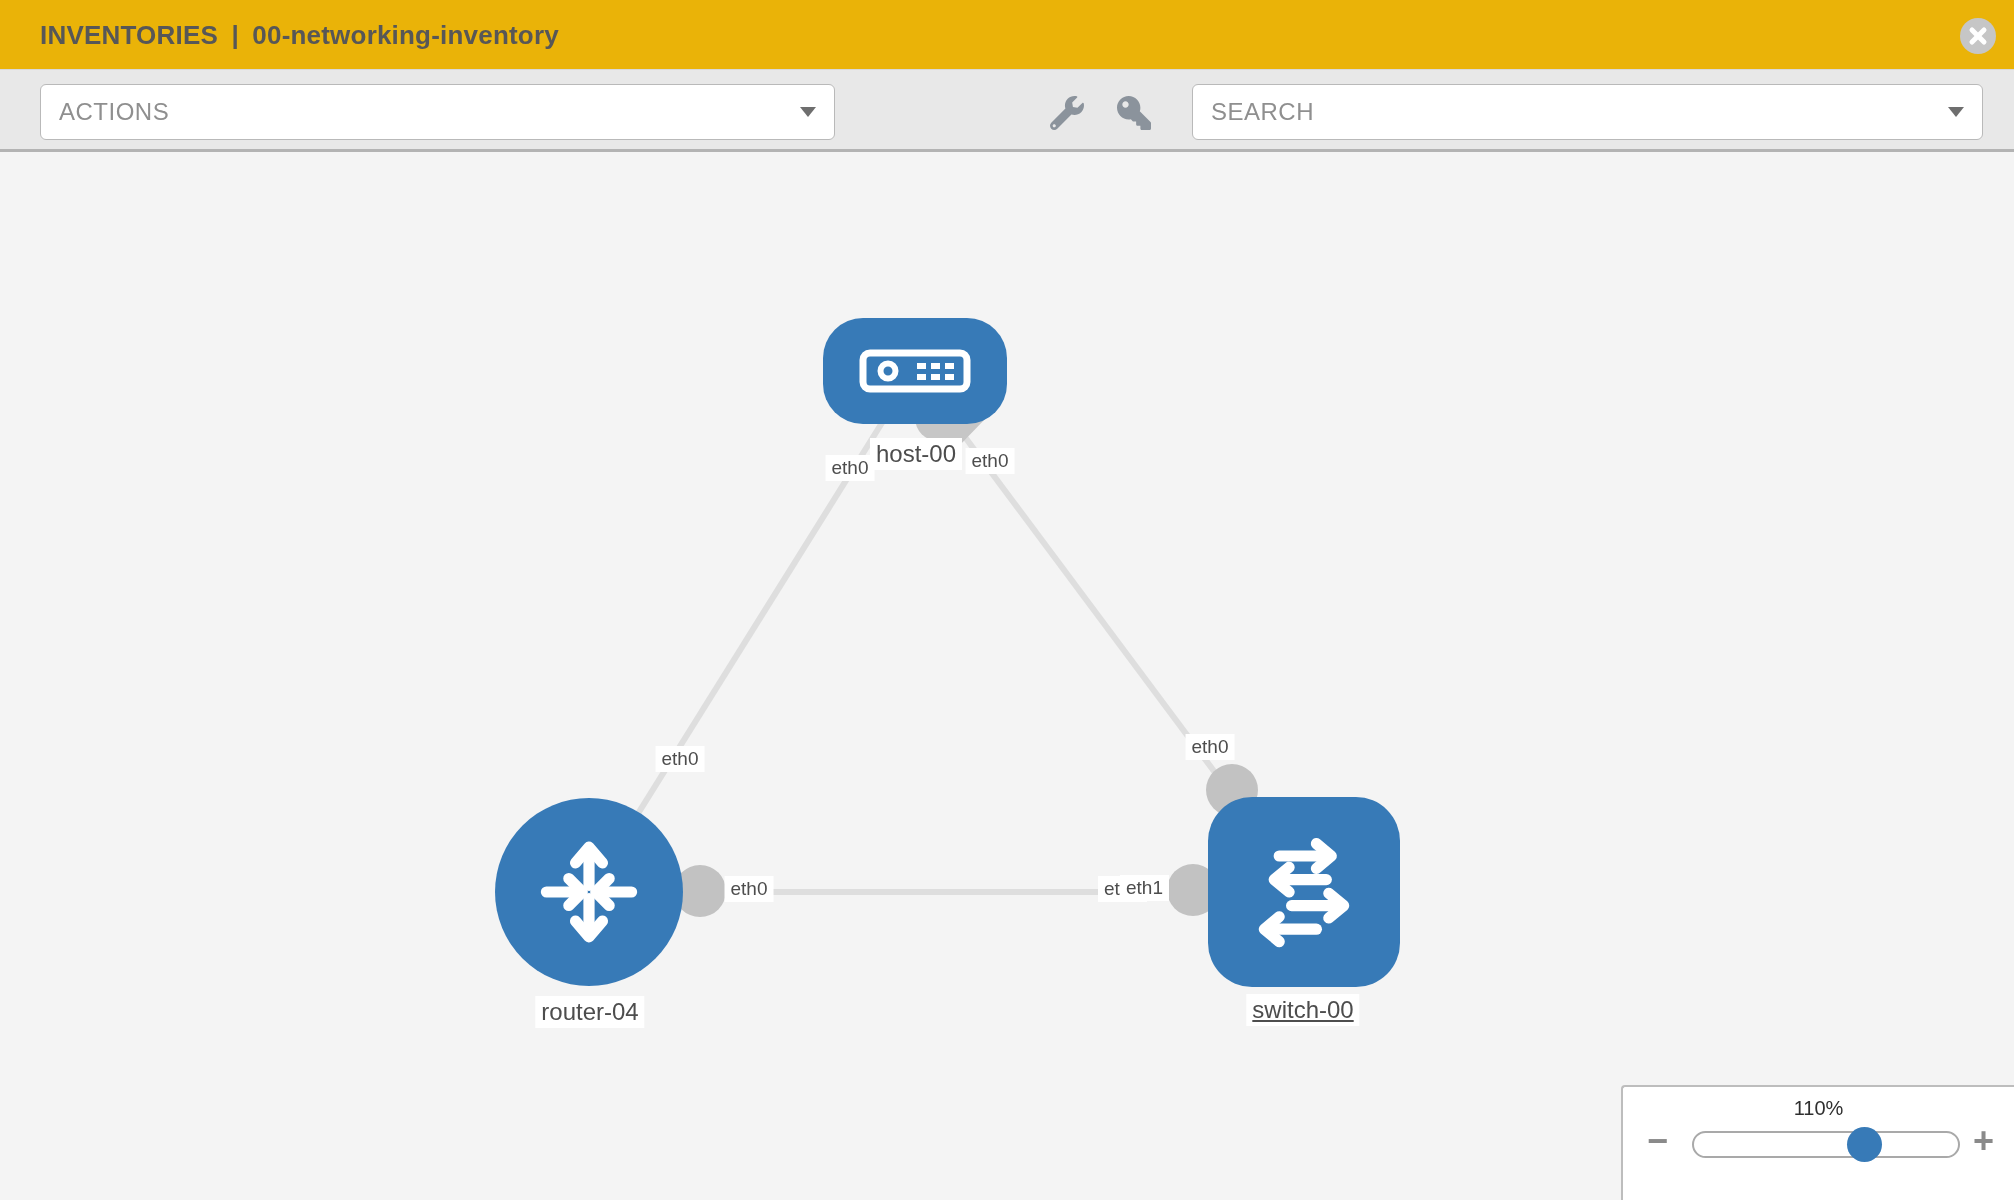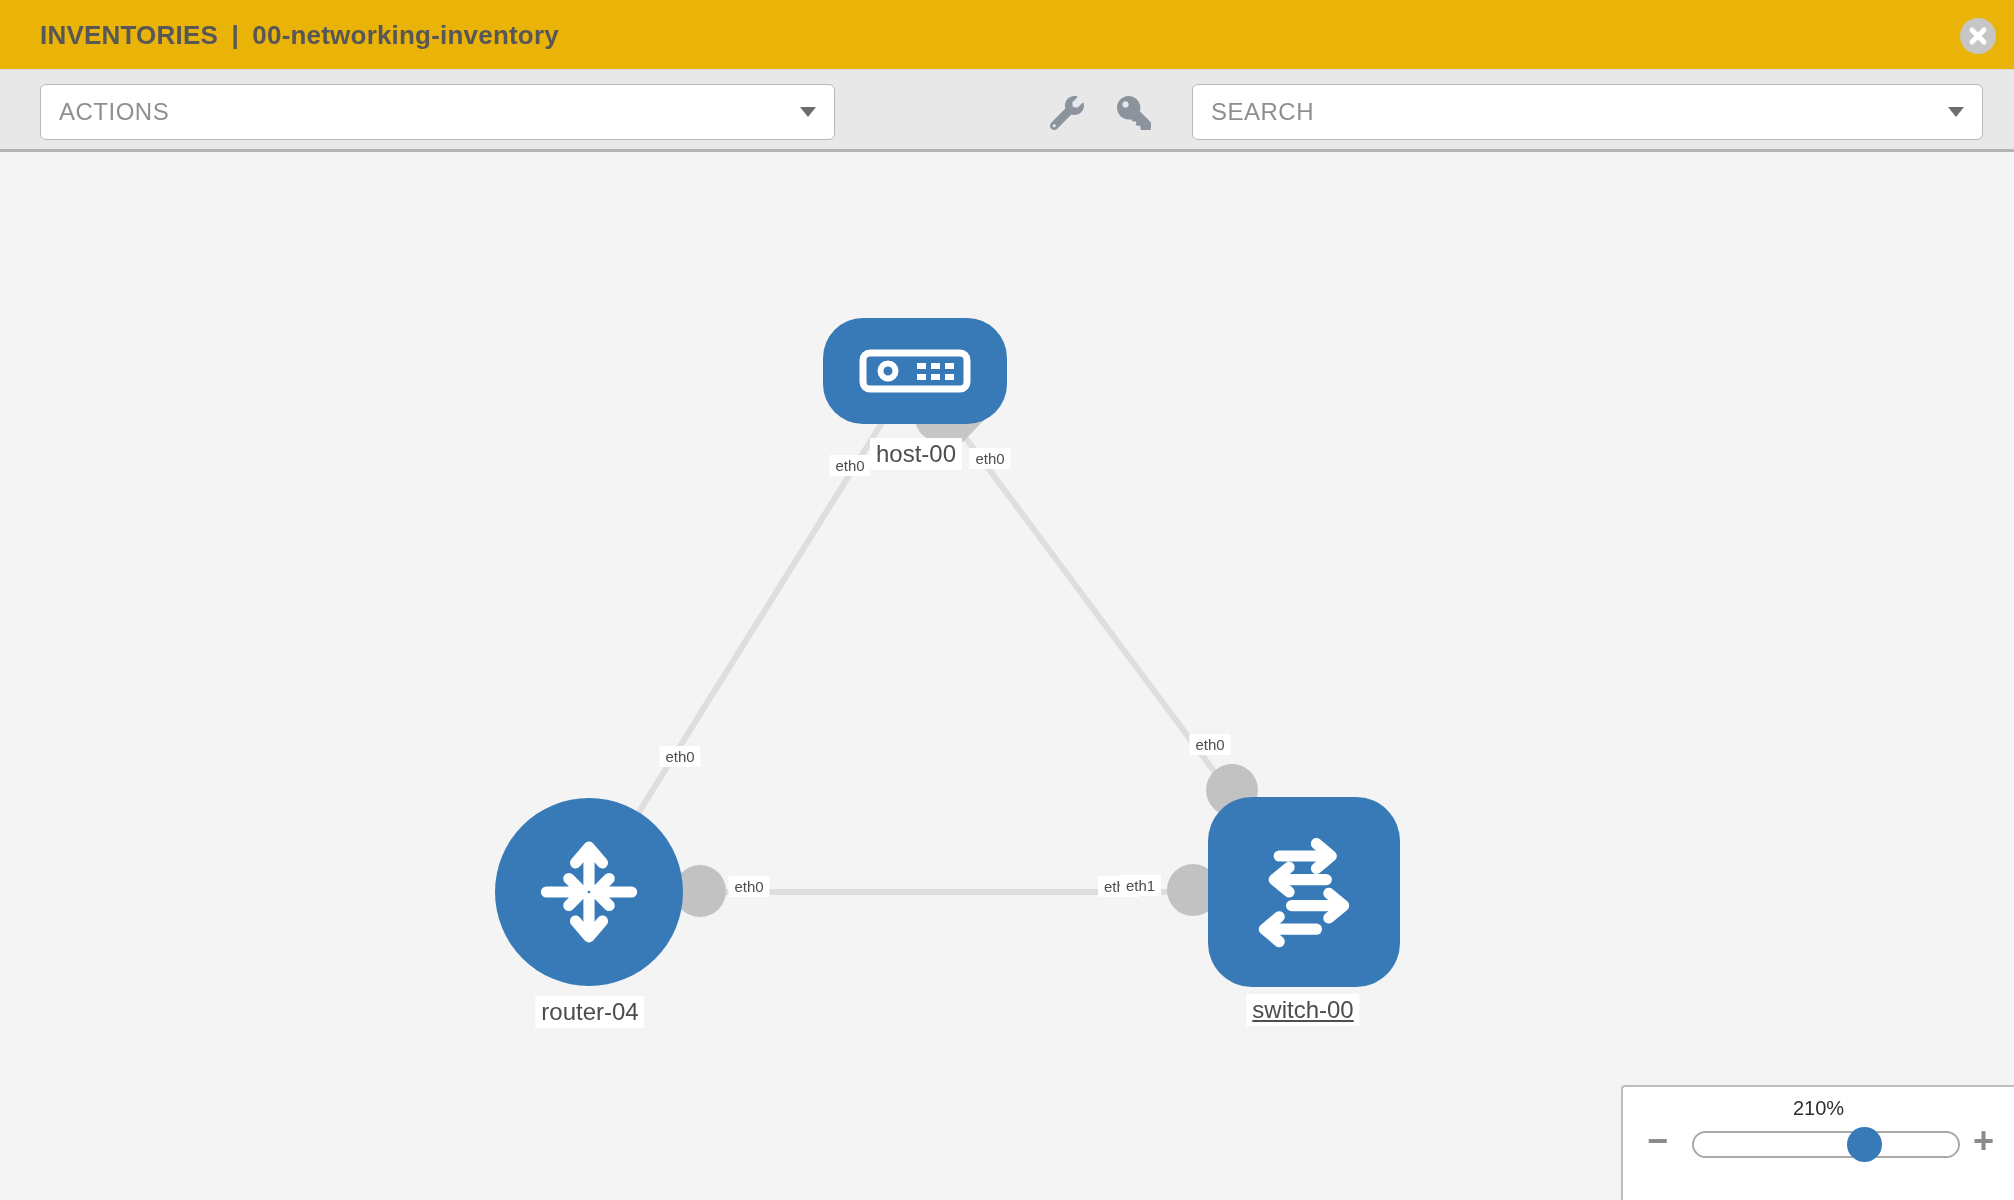--- a/index.html
+++ b/index.html
@@ -38,21 +38,21 @@
 
   .node { position:absolute; background:#377ab7; display:flex;
     align-items:center; justify-content:center; cursor:pointer; }
   .node-host   { left:823px; top:166px; width:184px; height:106px; border-radius:40px; }
   .node-router { left:495px; top:646px; width:188px; height:188px; border-radius:50%; }
   .node-switch { left:1208px; top:645px; width:192px; height:190px; border-radius:44px; }
 
   .chip { position:absolute; background:#ffffff; color:#4d4d4d; white-space:nowrap;
     padding:2px 6px; line-height:1.15; }
   .chip.name { font-size:24px; transform:translateX(-50%); }
-  .chip.if { font-size:15px; }
+  .chip.if { font-size:19px; }
   .chip.center { transform:translateX(-50%); }
 
   
   .zoom-panel { position:absolute; left:1621px; top:933px; width:393px; height:115px;
     background:#ffffff; border-top:2px solid #bdbdbd; border-left:2px solid #bdbdbd;
     border-top-left-radius:4px; }
   .zoom-level { position:absolute; left:0; top:10px; width:100%; text-align:center;
     font-size:20px; color:#2f2f2f; }
   .zoom-minus, .zoom-plus { position:absolute; top:36px; font-size:36px; font-weight:bold;
     color:#8a8a8a; cursor:pointer; line-height:1; }
@@ -166,20 +166,20 @@
 
   <div class="chip if center" style="left:850px; top:303px;">eth0</div>
   <div class="chip if center" style="left:990px; top:296px;">eth0</div>
   <div class="chip if center" style="left:680px; top:594px;">eth0</div>
   <div class="chip if center" style="left:1210px; top:582px;">eth0</div>
   <div class="chip if center" style="left:749px; top:724px;">eth0</div>
   <div class="chip if" style="left:1098px; top:724px;">eth0</div>
   <div class="chip if" style="left:1120px; top:723px;">eth1</div>
 
   <div class="zoom-panel">
-    <div class="zoom-level">210%</div>
+    <div class="zoom-level">110%</div>
     <div class="zoom-minus">−</div>
     <div class="zoom-track"></div>
     <div class="zoom-thumb"></div>
     <div class="zoom-plus">+</div>
   </div>
 
 </div>
 
 </body></html>

